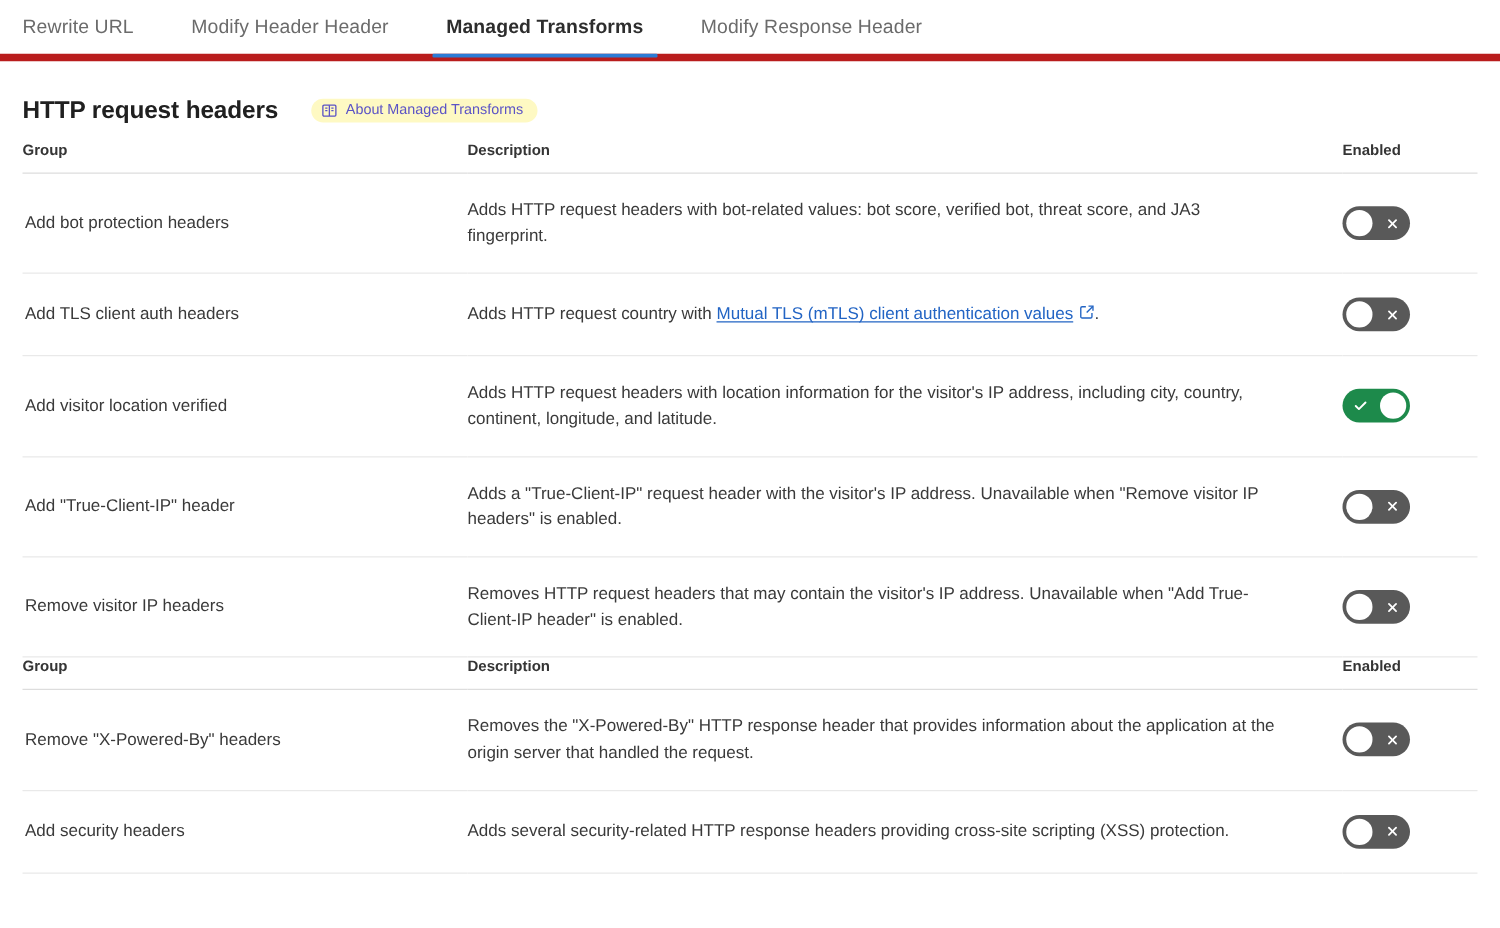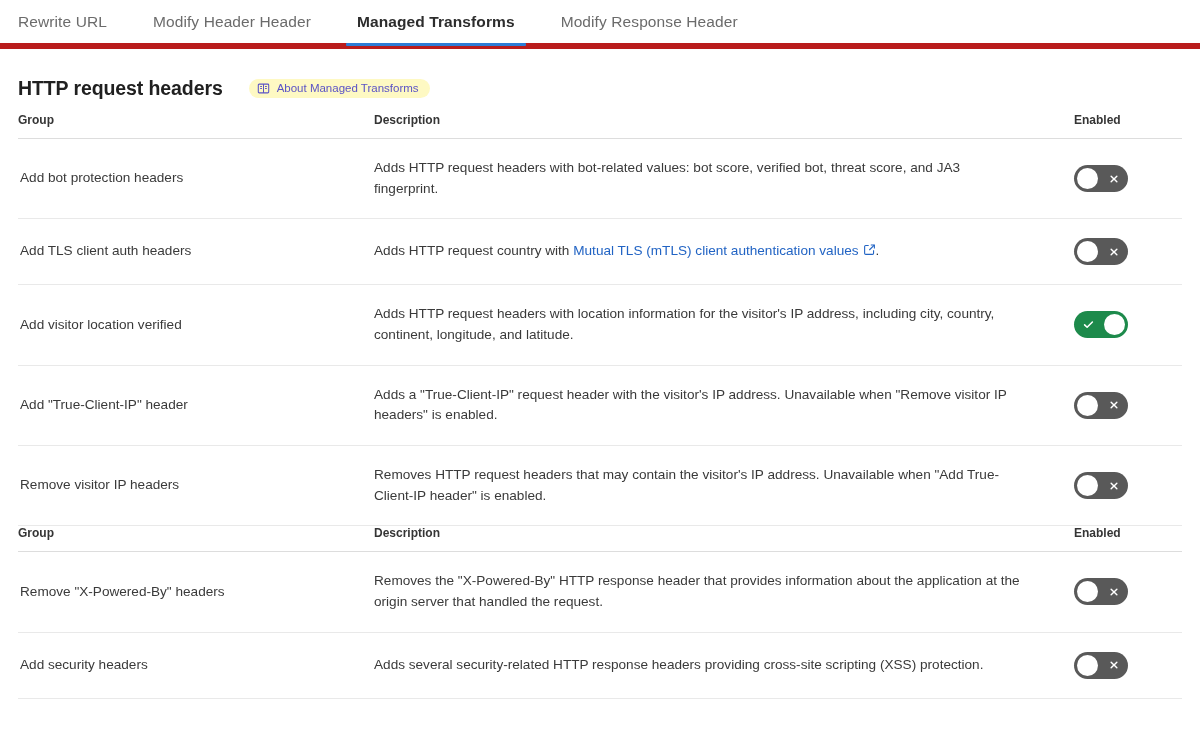--- a/index.html
+++ b/index.html
@@ -104,20 +104,21 @@
     vertical-align: middle;
     padding: 19px 0;
     line-height: 1.52;
   }
   tbody td.group { padding-left: 2px; padding-right: 16px; }
   tbody td.desc  { padding-right: 46px; }
   tbody td.enabled { text-align: left; }
 
   .link {
     color: #2264c4;
+    text-decoration: underline;
     text-underline-offset: 2px;
     cursor: pointer;
   }
   .ext-ico {
     display: inline-block;
     vertical-align: -1px;
     margin-left: 4px;
   }
 
   

